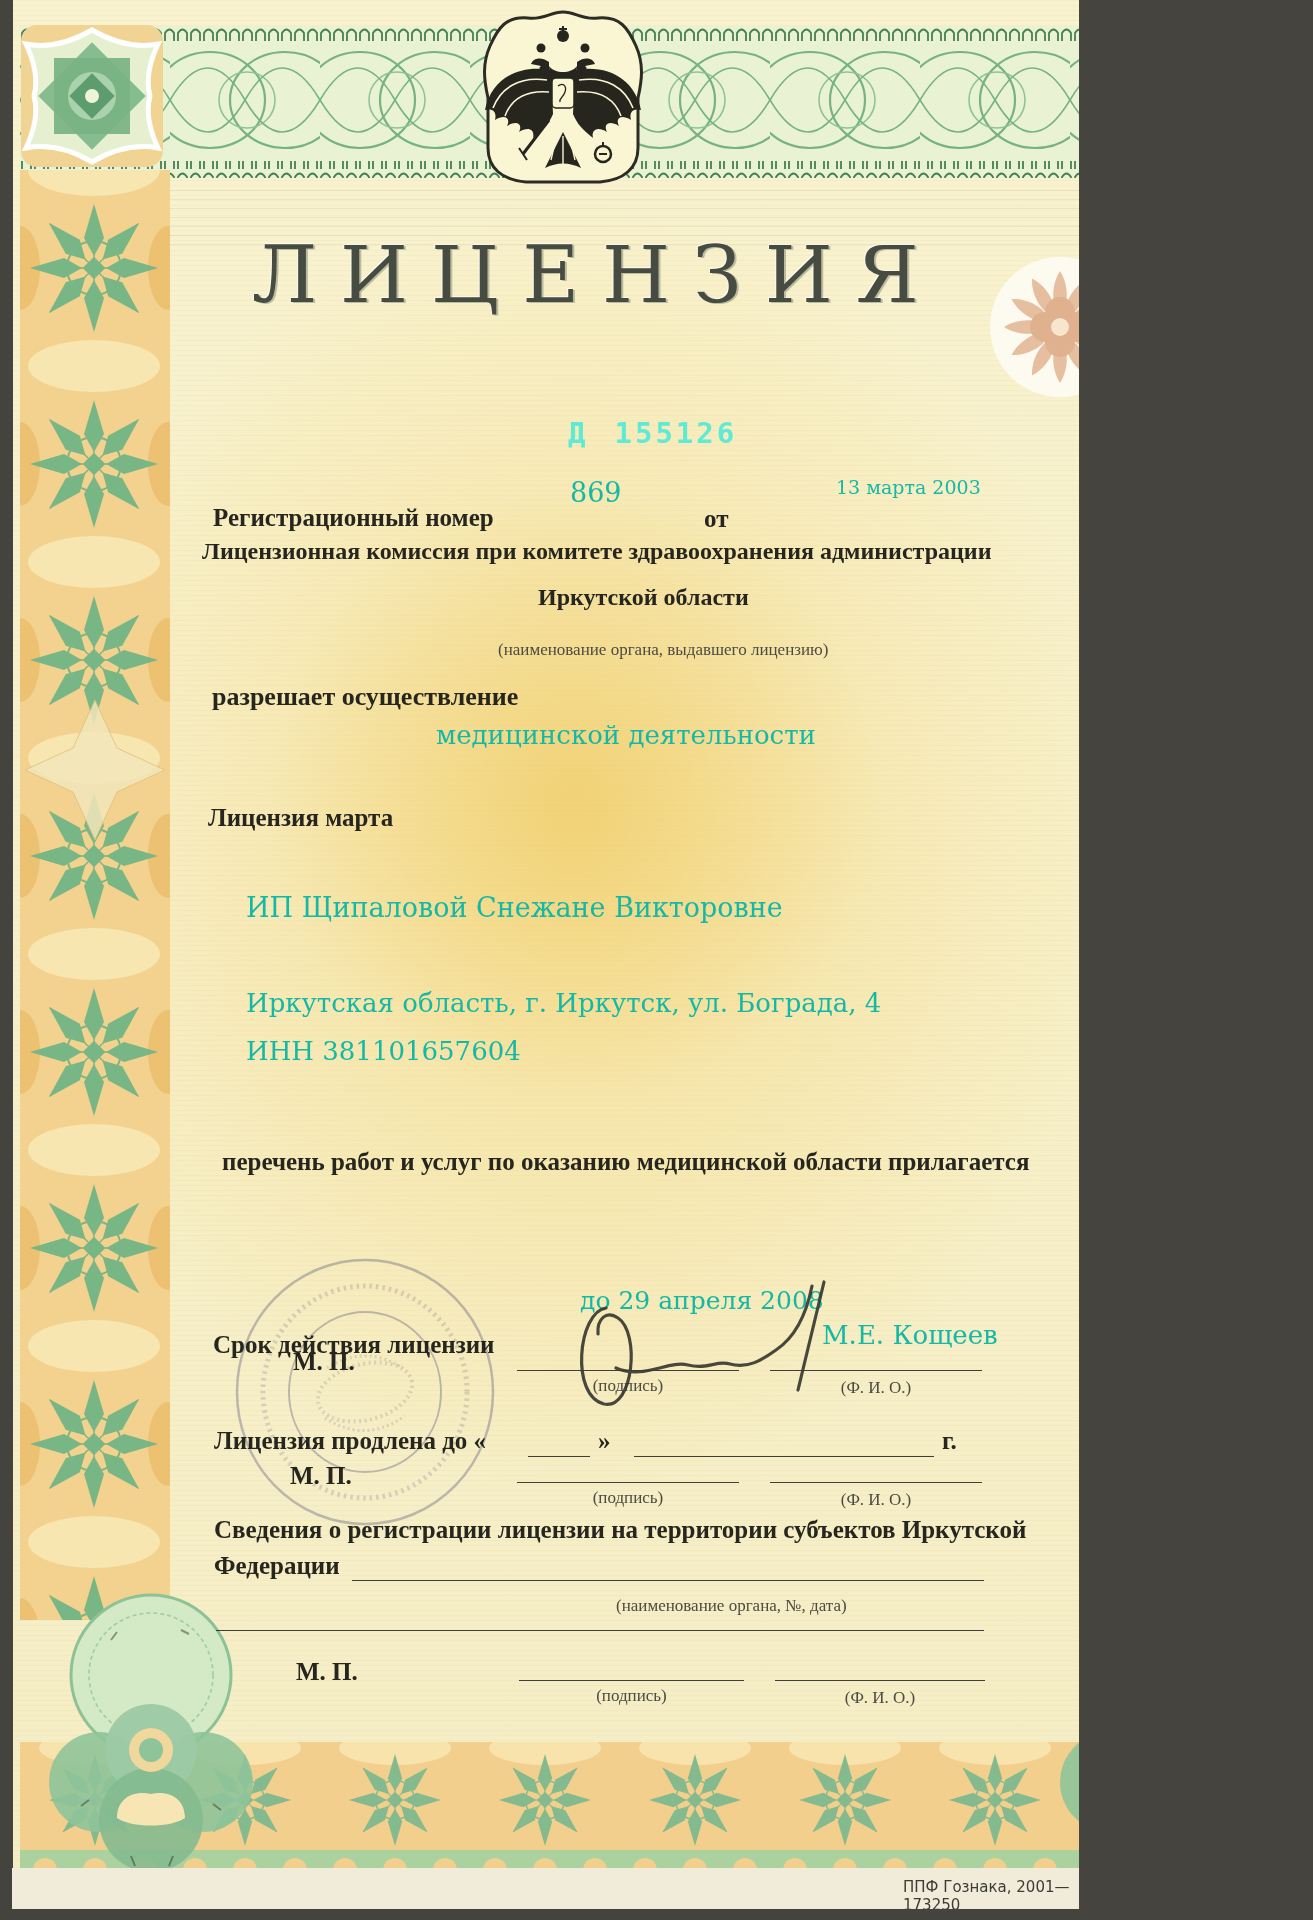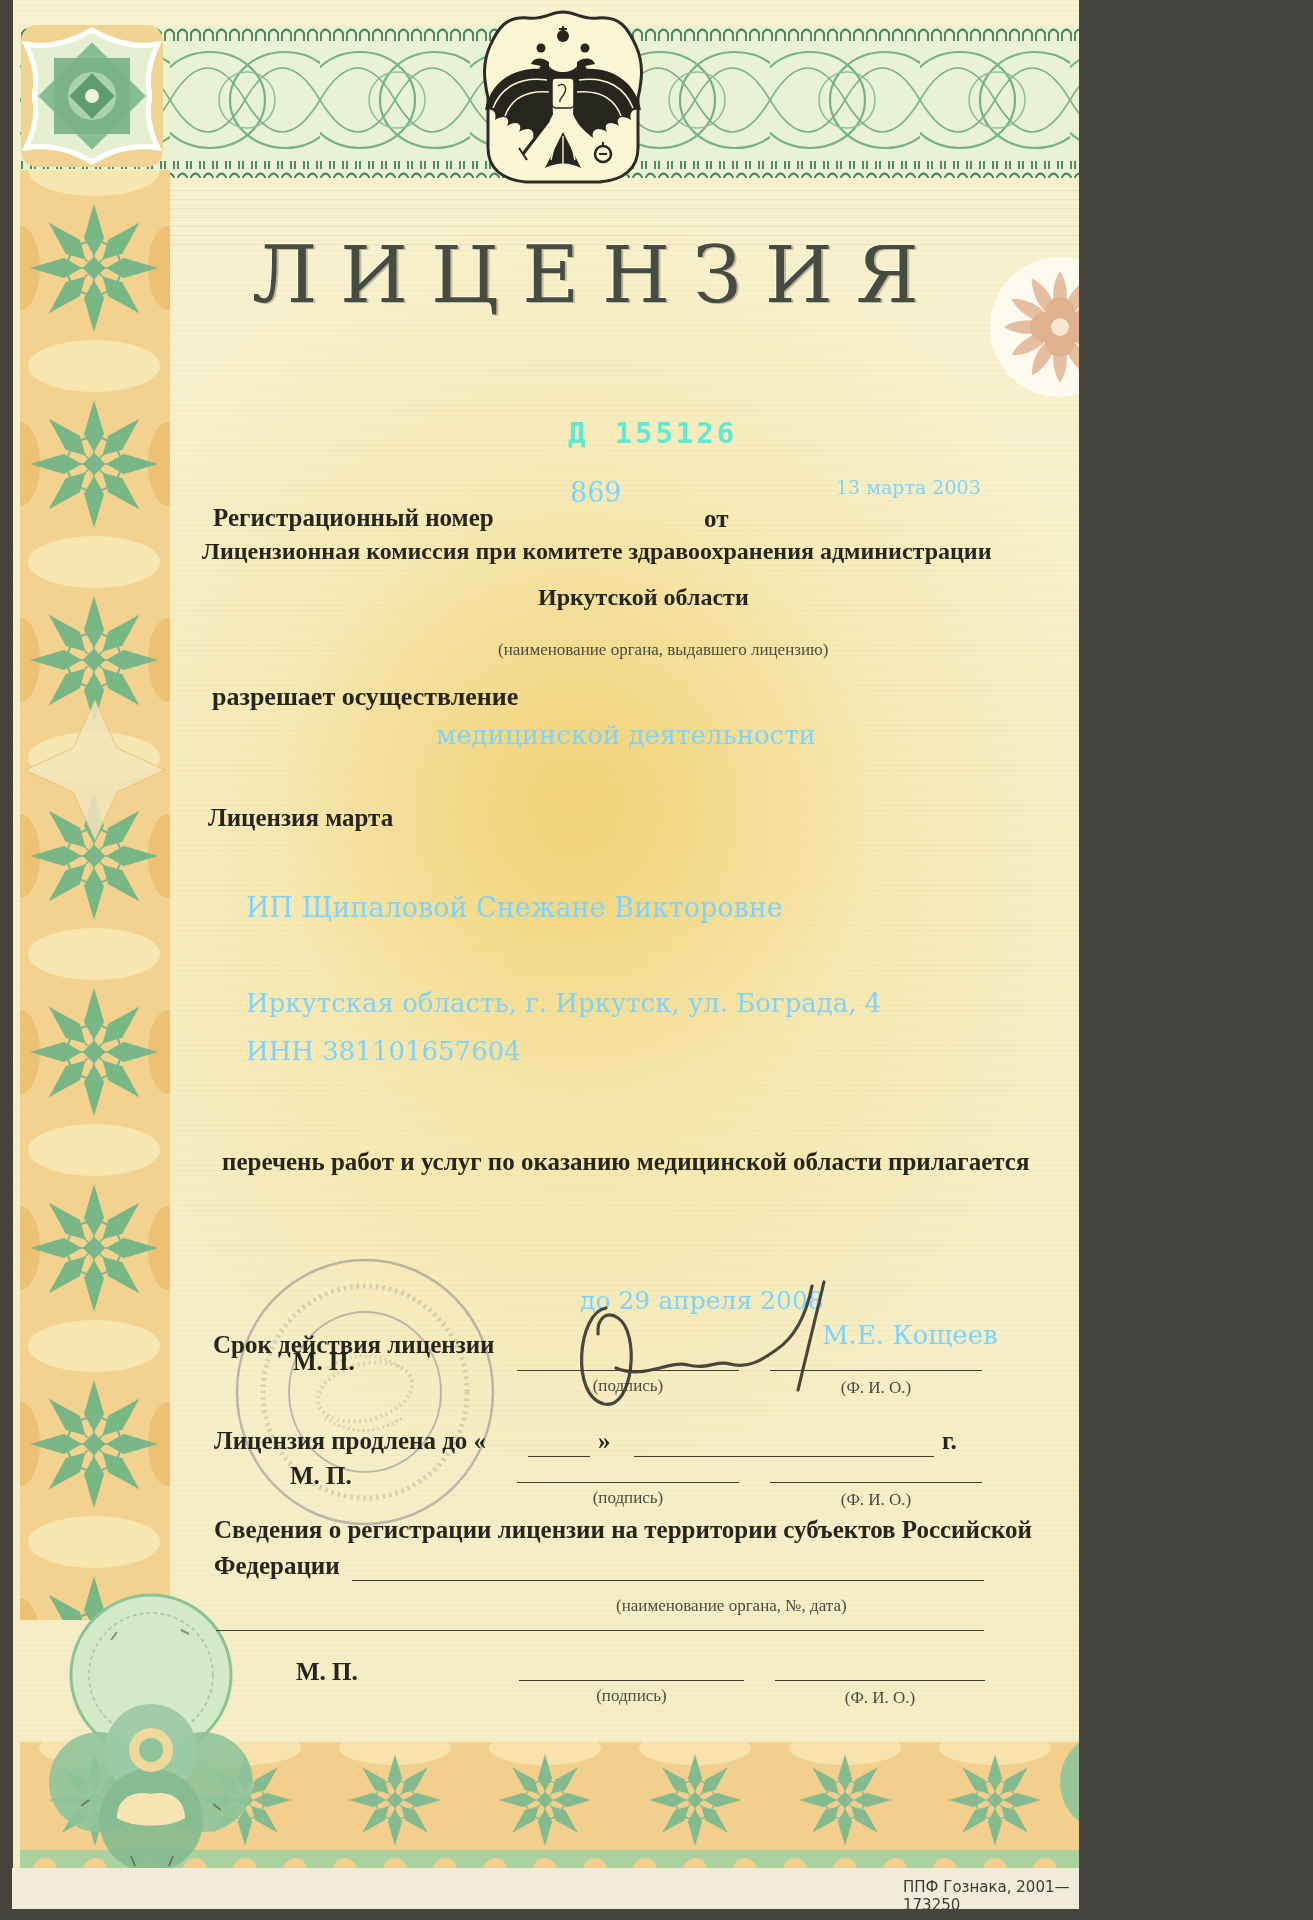--- a/index.html
+++ b/index.html
@@ -6,21 +6,21 @@
   #page{position:relative;width:1079px;height:1920px;overflow:hidden;
         font-family:"DejaVu Serif",serif;}
   .abs{position:absolute;}
   #paper{position:absolute;left:12px;top:0;width:1301px;height:1912px;
     background:
       radial-gradient(760px 900px at 565px 850px, rgba(246,210,105,.50), rgba(246,210,105,0) 72%),
       repeating-linear-gradient(to bottom, rgba(215,195,135,.10) 0 1px, rgba(0,0,0,0) 1px 5px),
       linear-gradient(#f8f2cf,#f5edc4);
     box-shadow:0 0 18px rgba(0,0,0,.45);}
   .t-bold{font-family:"Liberation Serif",serif;font-weight:700;color:#26261f;}
-  .t-val{font-family:"DejaVu Serif",serif;color:#7dd3fc;font-size:26px;}
+  .t-val{font-family:"DejaVu Serif",serif;color:#14b8a6;font-size:26px;}
   .t-cap{font-family:"Liberation Serif",serif;font-size:17px;color:#4c4b41;}
   .line{position:absolute;border-top:1.6px solid #3f3f36;height:0;}
   .cap-c{text-align:center;}
   #title{font-family:"DejaVu Serif",serif;font-size:78px;letter-spacing:23px;
     color:#474c42;text-shadow:2px 1px 0 rgba(100,110,95,.40), -1px -1px 0 rgba(255,255,255,.65);}
   #series{font-family:"DejaVu Sans Mono",monospace;font-weight:700;font-size:29px;
     color:#5eead4;letter-spacing:3px;}
   #series .gap{display:inline-block;width:26px;}
   #watermark{border-radius:50%;
     background:radial-gradient(circle, rgba(236,193,78,.48), rgba(236,193,78,0) 66%);}
@@ -226,21 +226,21 @@
   <div class="abs t-bold" style="left:598px;top:1427px;font-size:25px;">»</div>
   <div class="line" style="left:634px;top:1456px;width:300px;"></div>
   <div class="abs t-bold" style="left:942px;top:1427px;font-size:25px;">г.</div>
 
   <div class="abs t-bold" style="left:290px;top:1462px;font-size:25px;">М. П.</div>
   <div class="line" style="left:517px;top:1482px;width:222px;"></div>
   <div class="line" style="left:770px;top:1482px;width:212px;"></div>
   <div class="abs t-cap cap-c" style="left:517px;top:1488px;width:222px;">(подпись)</div>
   <div class="abs t-cap cap-c" style="left:770px;top:1490px;width:212px;">(Ф. И. О.)</div>
 
-  <div class="abs t-bold" style="left:214px;top:1516px;font-size:25px;">Сведения о регистрации лицензии на территории субъектов Российской</div>
+  <div class="abs t-bold" style="left:214px;top:1516px;font-size:25px;">Сведения о регистрации лицензии на территории субъектов Иркутской</div>
   <div class="abs t-bold" style="left:214px;top:1552px;font-size:25px;">Федерации</div>
   <div class="line" style="left:352px;top:1580px;width:632px;"></div>
   <div class="abs t-cap" style="left:616px;top:1596px;">(наименование органа, №, дата)</div>
   <div class="line" style="left:216px;top:1630px;width:768px;"></div>
 
   <div class="abs t-bold" style="left:296px;top:1658px;font-size:25px;">М. П.</div>
   <div class="line" style="left:519px;top:1680px;width:225px;"></div>
   <div class="line" style="left:775px;top:1680px;width:210px;"></div>
   <div class="abs t-cap cap-c" style="left:519px;top:1686px;width:225px;">(подпись)</div>
   <div class="abs t-cap cap-c" style="left:775px;top:1688px;width:210px;">(Ф. И. О.)</div>

